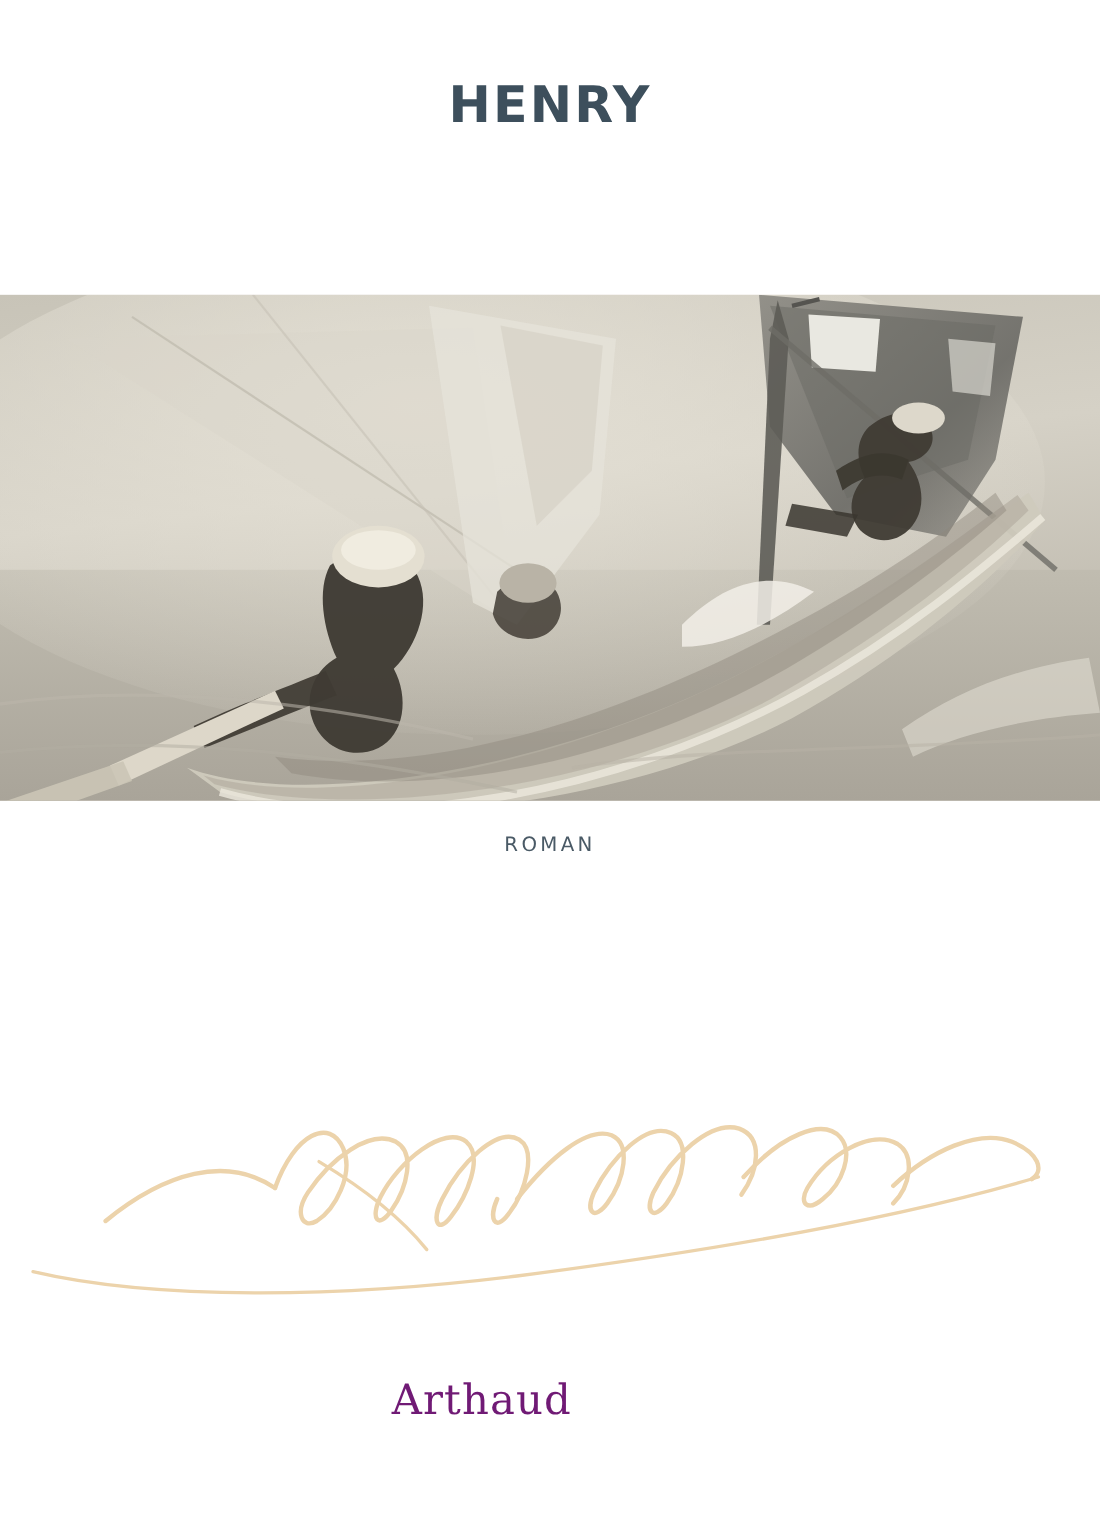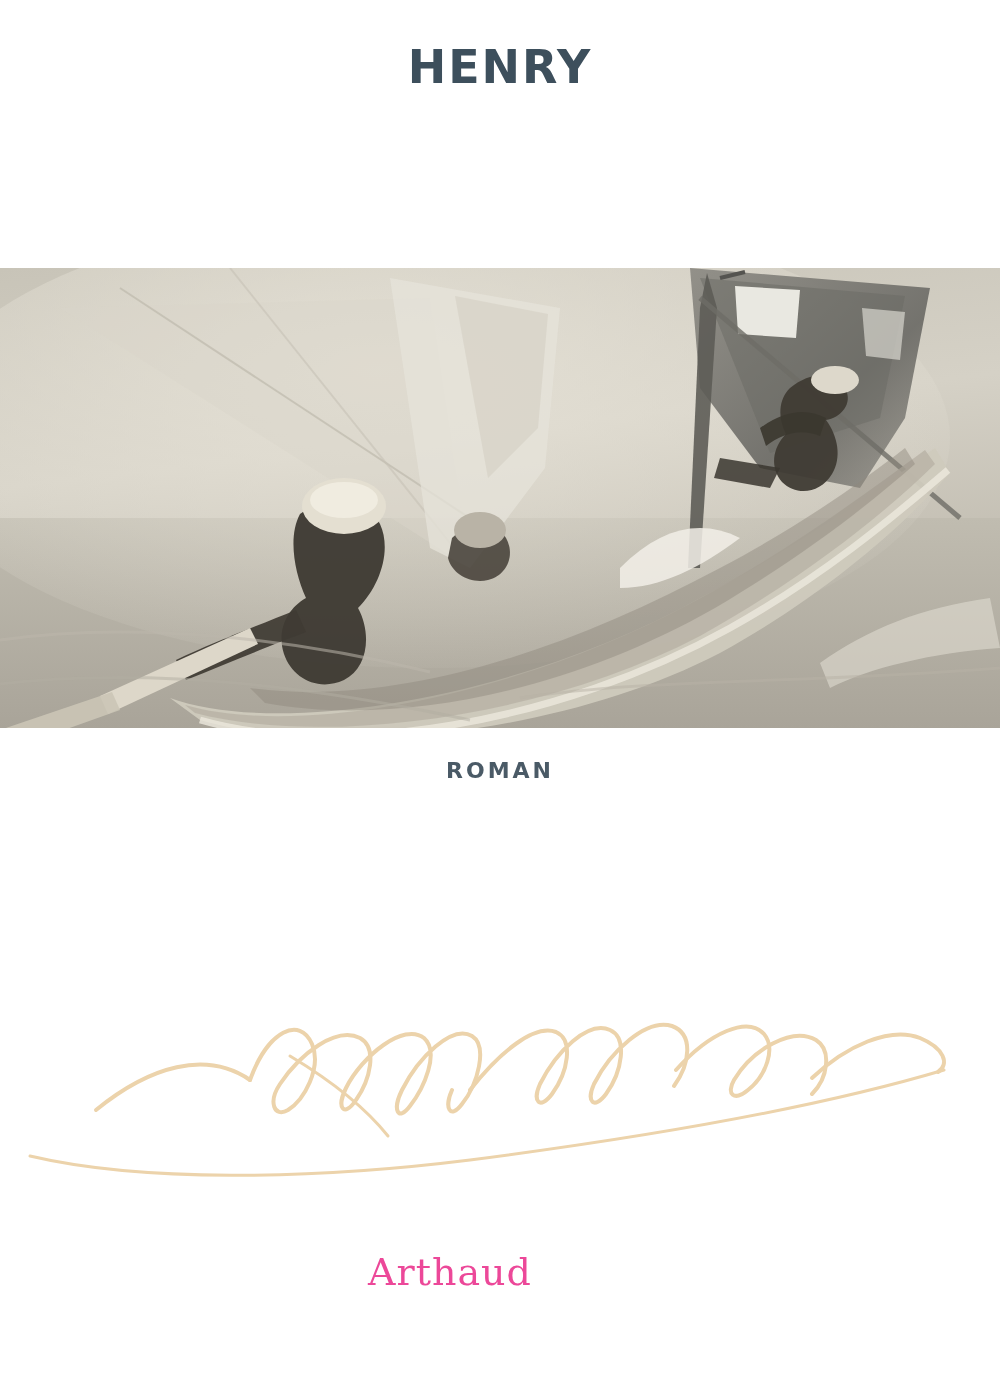--- a/index.html
+++ b/index.html
@@ -26,21 +26,21 @@
   .author-block {
     position: absolute;
     top: 0;
     left: 0;
     width: 1000px;
     height: 268px;
     display: flex;
     flex-direction: column;
     align-items: center;
     justify-content: flex-start;
-    padding-top: 44px;
+    padding-top: 72px;
     box-sizing: border-box;
   }
   .author-first {
     font-family: "DejaVu Sans", sans-serif;
     font-weight: 700;
     font-size: 46px;
     letter-spacing: 2px;
     color: #3d4f5c;
     line-height: 1;
     margin-bottom: 8px;
@@ -84,22 +84,22 @@
     font-weight: 700;
     font-size: 66px;
     letter-spacing: 5px;
     color: #3d4f5c;
     margin-top: 66px;
     line-height: 1.05;
     white-space: nowrap;
   }
   .book-kind {
     font-family: "DejaVu Sans", sans-serif;
-    font-weight: 700;
-    font-size: 22px;
+    font-weight: 400;
+    font-size: 18px;
     letter-spacing: 3px;
     color: #4a5a66;
     margin-top: 30px;
   }
 
   
   .signature {
     position: absolute;
     top: 960px;
     left: 0;
@@ -110,27 +110,27 @@
   .signature svg {
     display: block;
     width: 1000px;
     height: 250px;
   }
 
   
   .publisher {
     position: absolute;
     bottom: 86px;
-    left: 12px;
+    left: 0;
     width: 876px;
     text-align: center;
     font-family: "DejaVu Serif", serif;
     font-size: 38px;
     letter-spacing: 1px;
-    color: #ec4899;
+    color: #701a75;
   }
 </style>
 </head>
 <body>
 
 <div class="cover">
 
   <div class="author-block">
     <div class="author-first">HENRY</div>
   </div>

